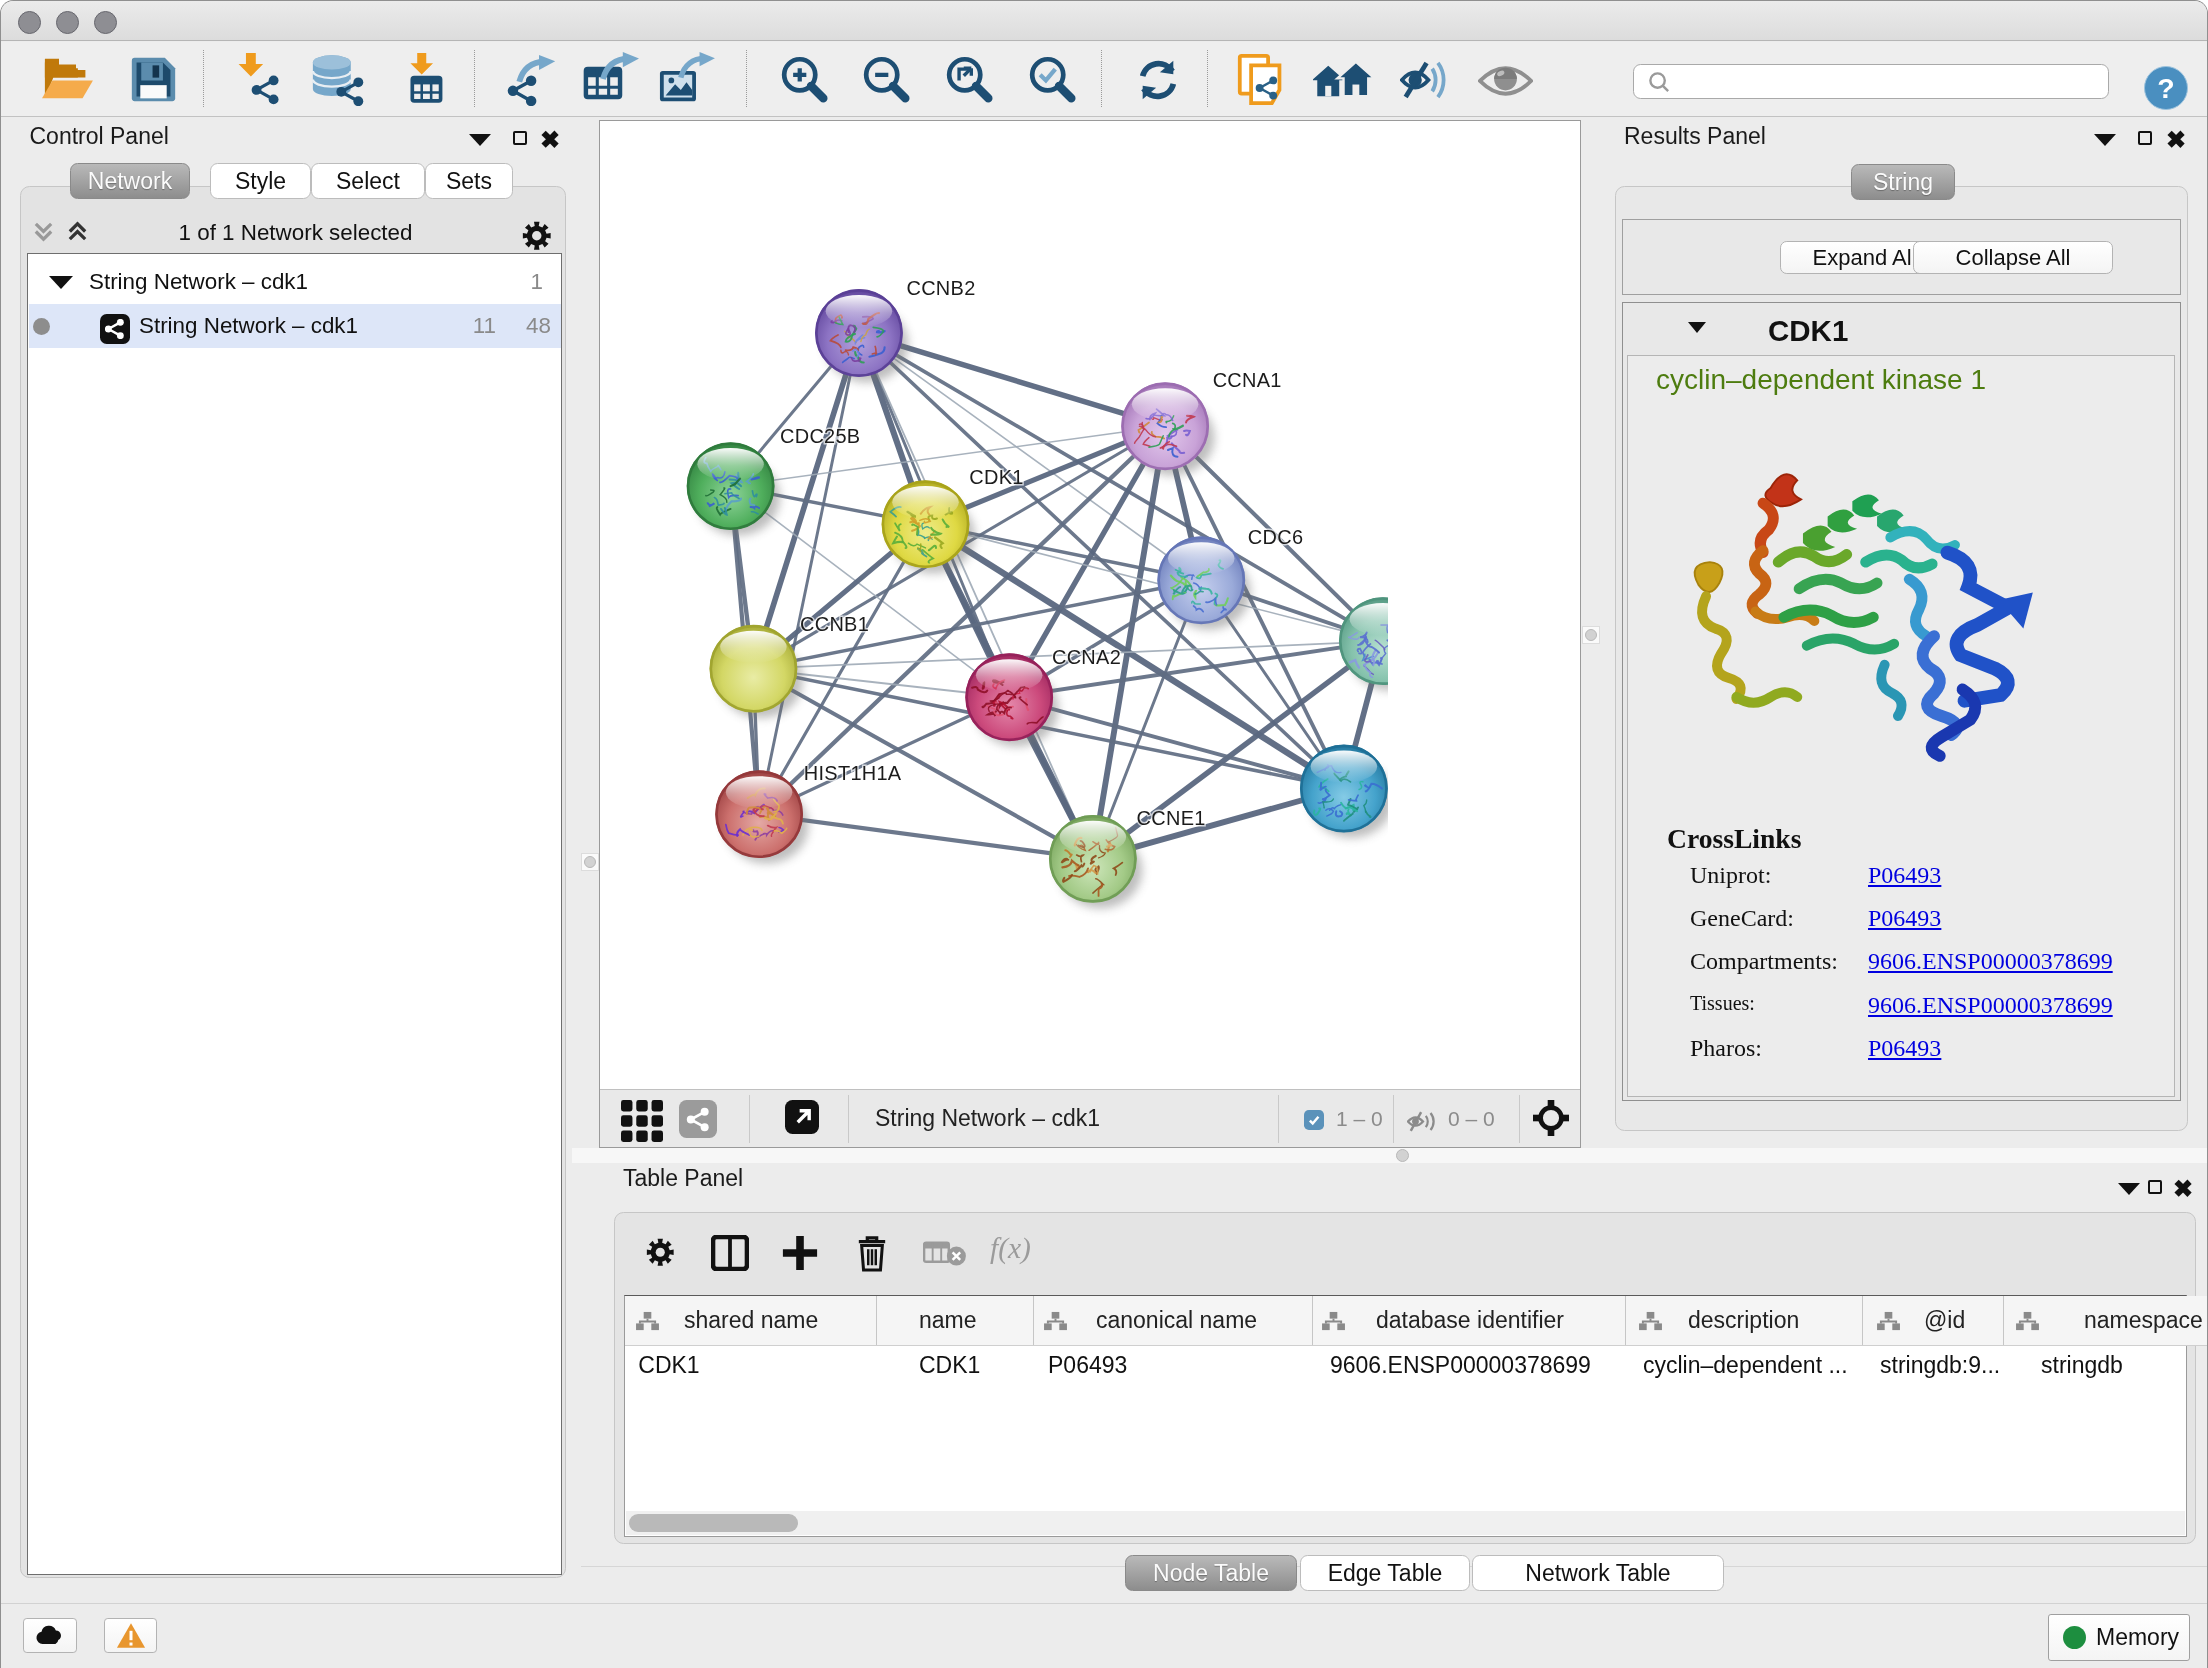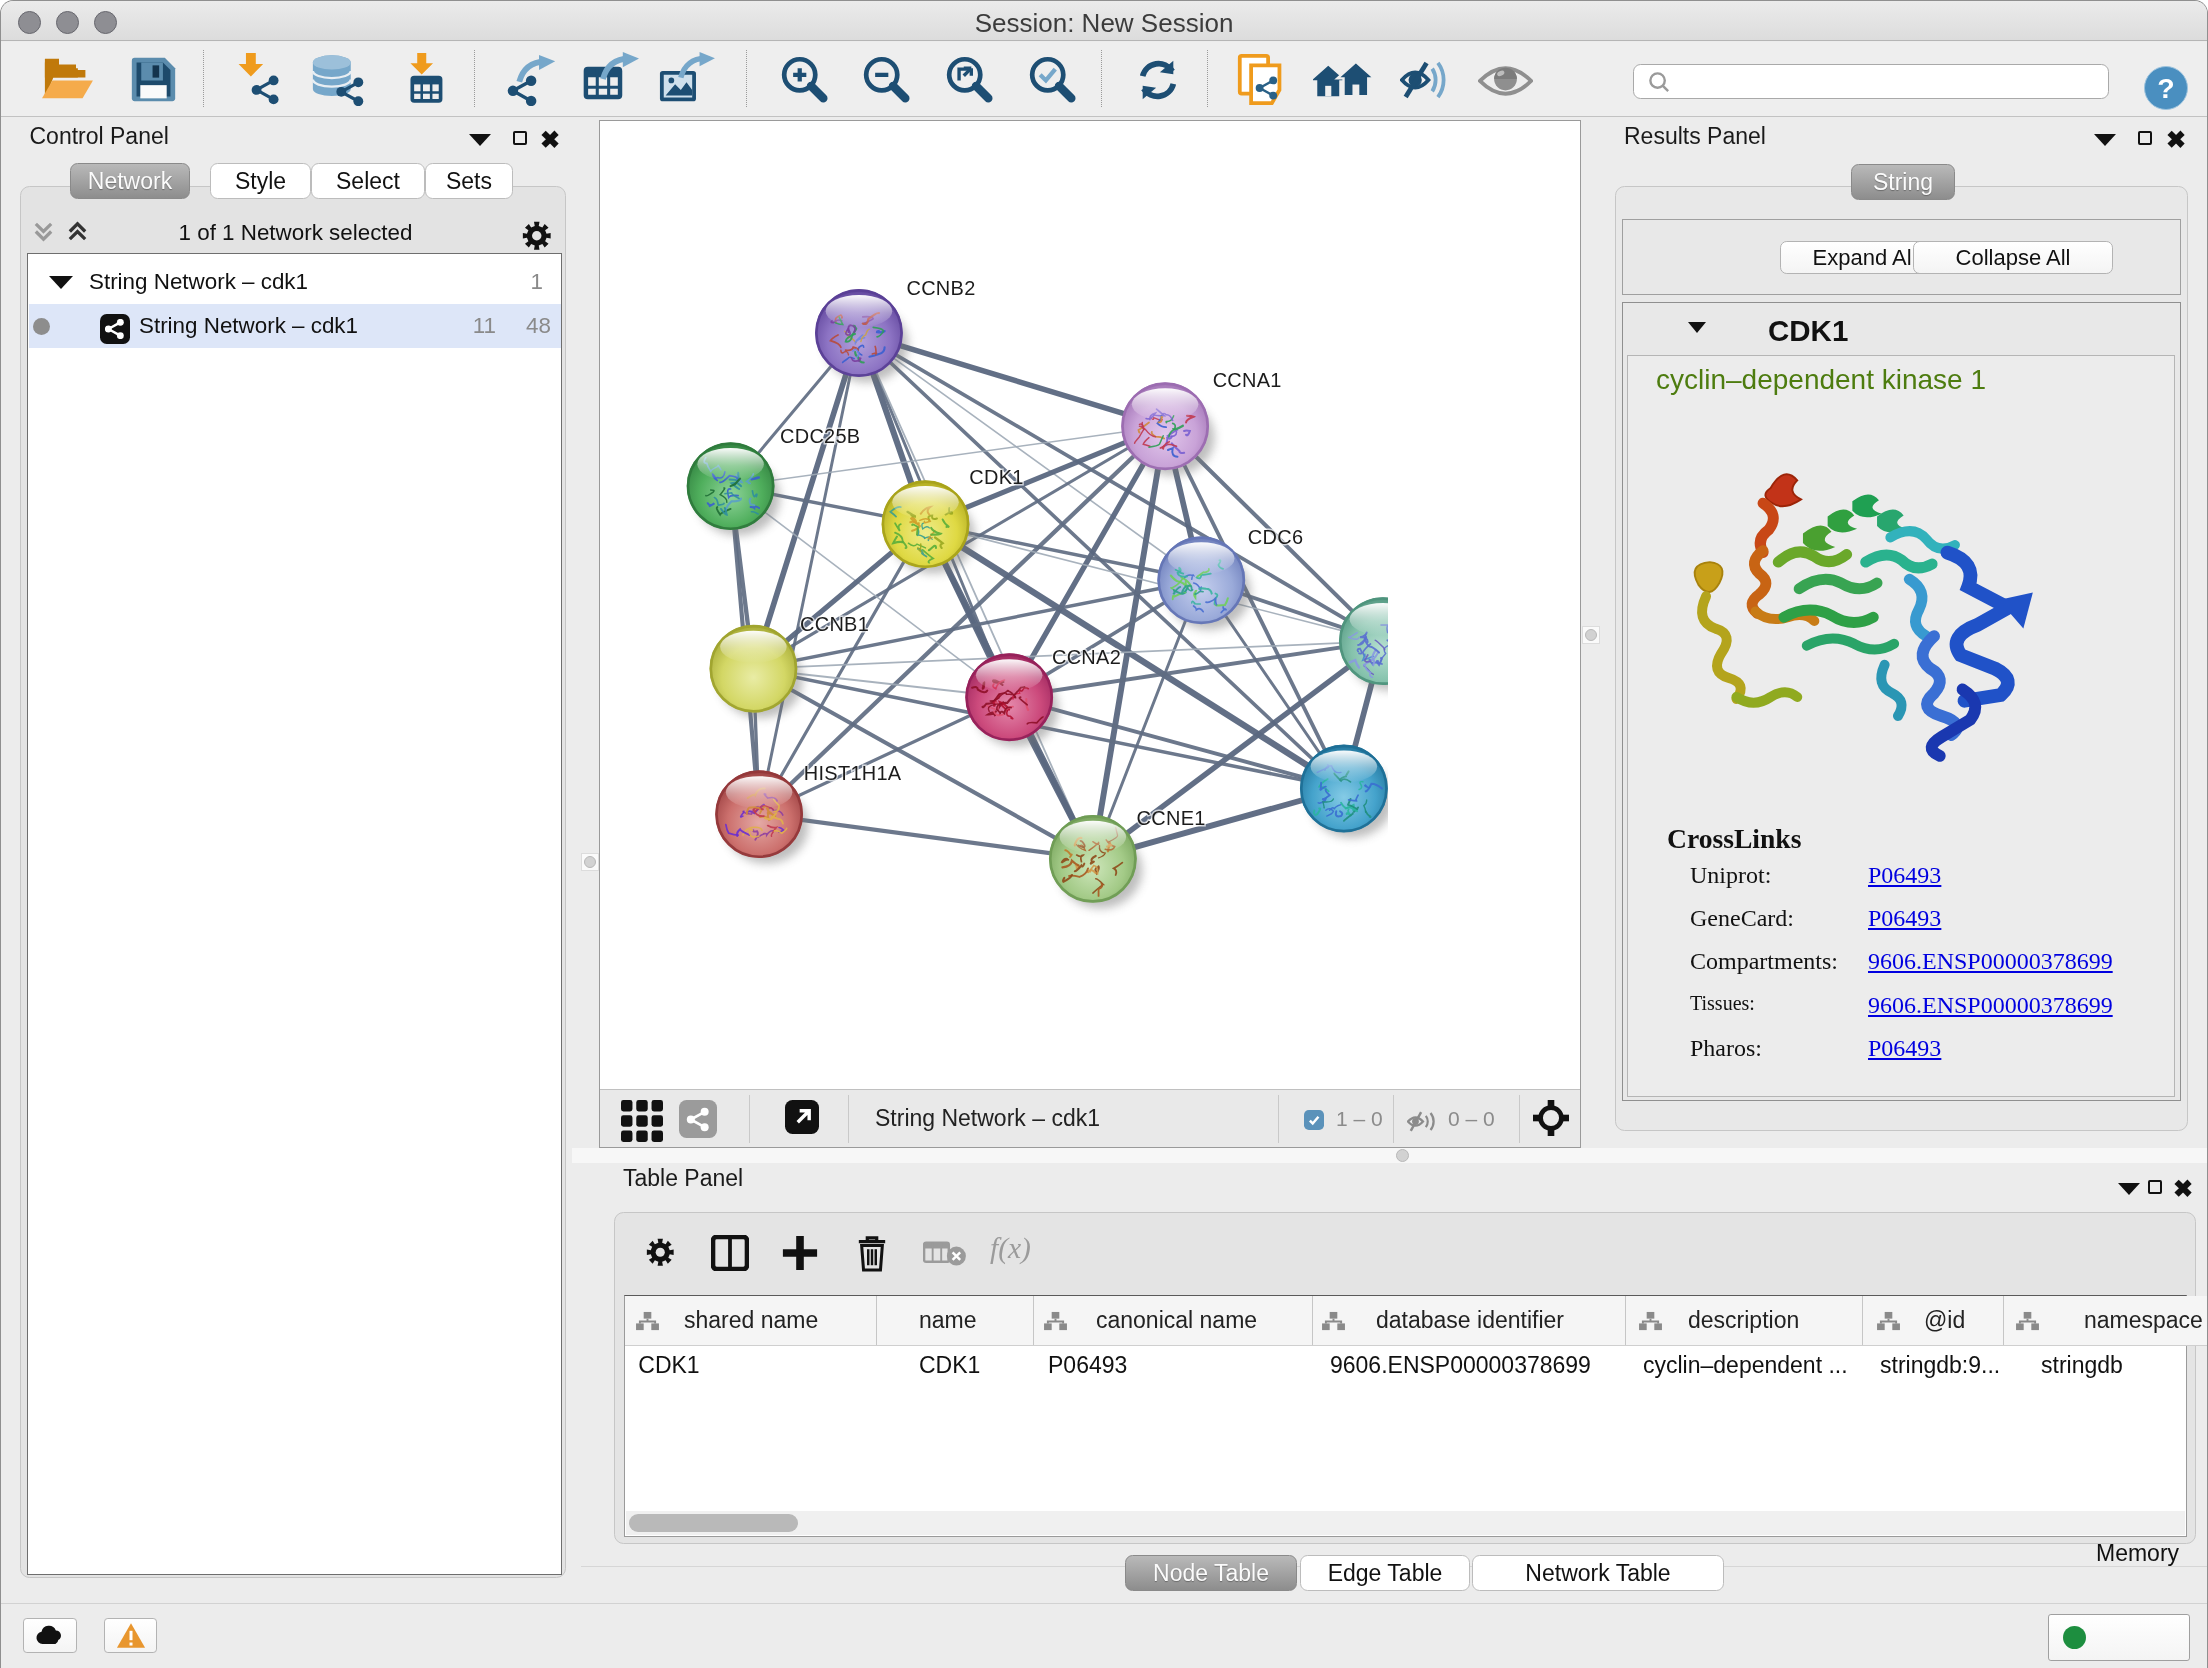--- a/index.html
+++ b/index.html
@@ -18,21 +18,20 @@
 .btn{position:absolute;background:linear-gradient(#ffffff,#f4f4f4);border:1px solid #b3b3b3;border-radius:6.7px;font-size:22px;color:#111;text-align:center}
 .serif{font-family:"Liberation Serif",serif}
 a.lnk{color:#0000e0;text-decoration:underline}
 .colsep{position:absolute;top:0;width:0;height:51px;border-left:1px solid #c6c6c6}
 </style></head><body>
 <div class="win">
 <div class="abs titlebar"></div>
 <div class="abs tl" style="left:17px"></div>
 <div class="abs tl" style="left:55px"></div>
 <div class="abs tl" style="left:93px"></div>
-<div class="abs title">Session: New Session</div>
 <div class="abs toolbar"></div>
 <div class="abs ticon" style="left:34px;top:41px;width:65px">
       <svg width="55" height="49" viewBox="0 0 58 52" style="">
         <path d="M5 4 L20 4 L20 10 L38 10 L38 16 L48 16 L48 24 L5 24 Z" fill="#c0790a"></path>
         <path d="M5 46 L5 8 L18 8 L23 14 L40 14 L40 24 L14 24 Z" fill="#c0790a"></path>
         <path d="M13 27 L56 27 L45 46 L2 46 Z" fill="#f5ab4b"></path>
       </svg>
     </div>
 <div class="abs ticon" style="left:120px;top:41px;width:65px">
       <svg width="49" height="49" viewBox="0 0 52 52" style="">
@@ -953,14 +952,14 @@
     </div>
 <div class="btn" style="left:103px;top:1617px;width:53px;height:35px;border-radius:3.8px;display:flex;align-items:center;justify-content:center">
       <svg width="30" height="27" viewBox="0 0 32 28" style="">
         <path d="M16 1 L31 27 L1 27 Z" fill="#e8962e"></path>
         <rect x="14.4" y="9" width="3.2" height="10" fill="#fff"></rect>
         <rect x="14.4" y="21.5" width="3.2" height="3.2" fill="#fff"></rect>
       </svg>
     </div>
 <div class="btn" style="left:2047px;top:1613px;width:142px;height:47px;border-radius:2.9px;border-color:#9f9f9f"></div>
 <div class="abs" style="left:2062px;top:1625px;width:23px;height:23px;border-radius:50%;background:#1d8e3f"></div>
-<div class="abs" style="left:2095px;top:1539px;font-size:23px;color:#111">Memory</div>
+<div class="abs" style="left:2095px;top:1623px;font-size:23px;color:#111">Memory</div>
 </div>
 
 </body></html>

